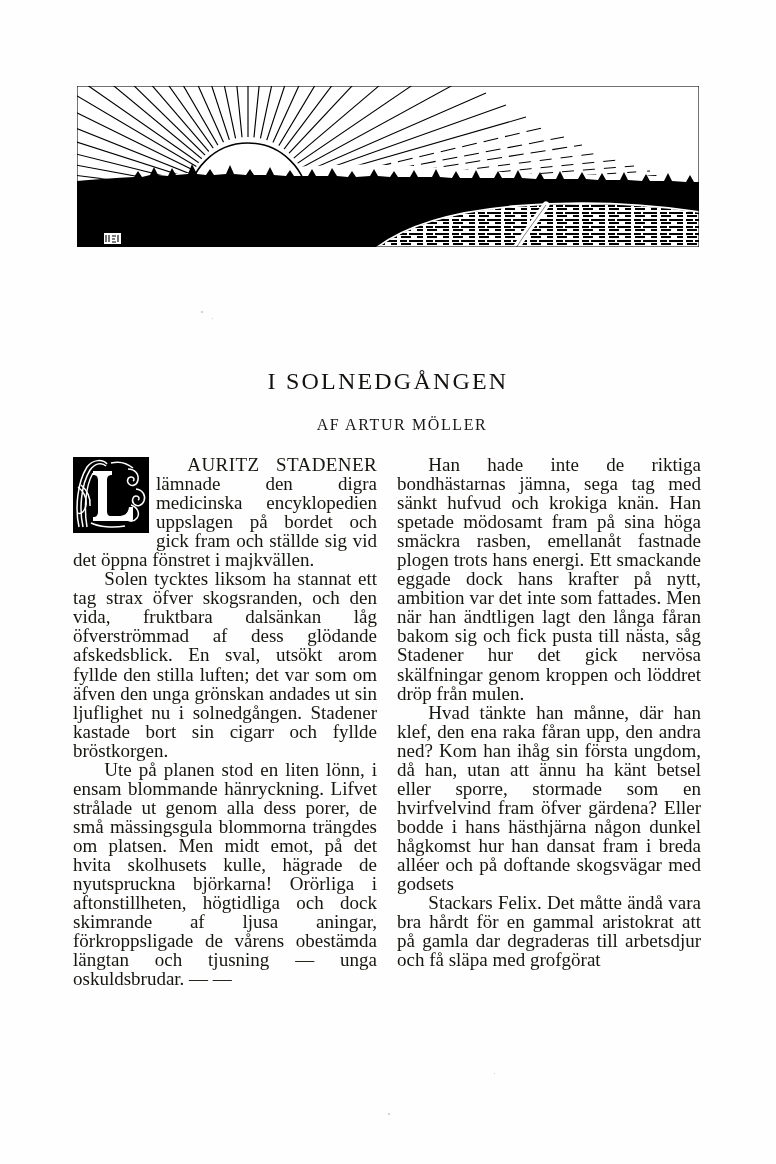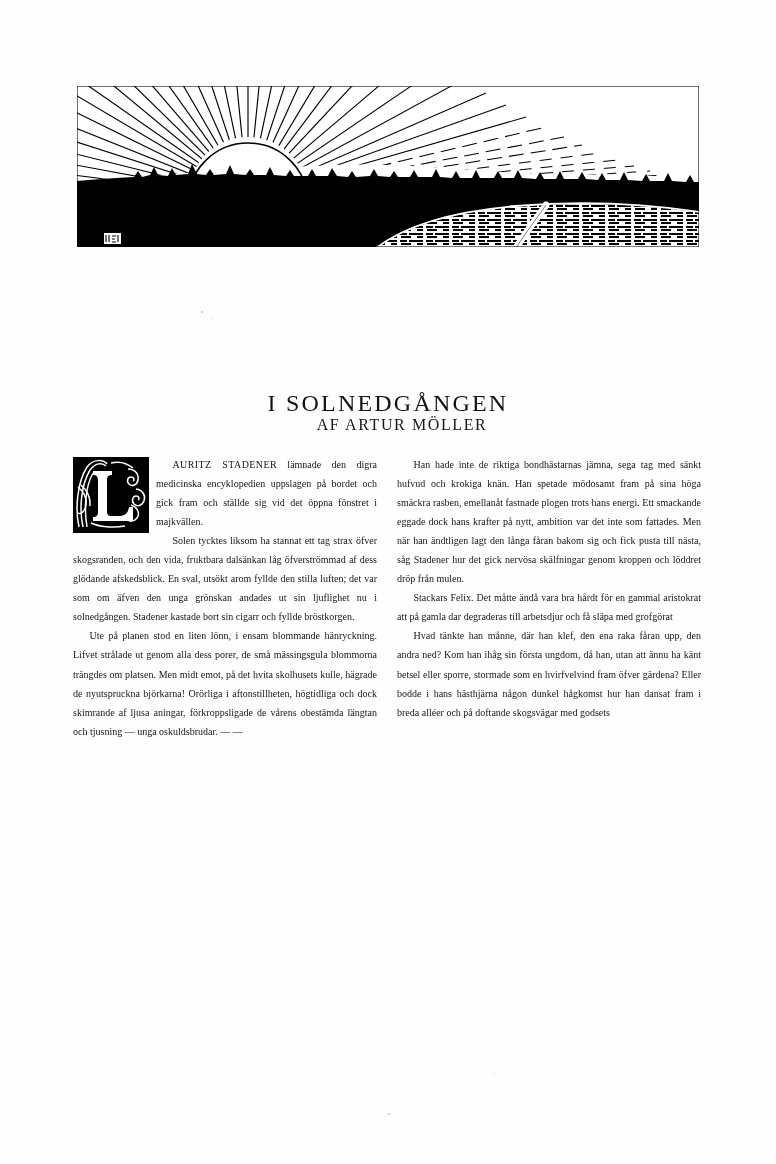--- a/index.html
+++ b/index.html
@@ -24,21 +24,21 @@
     top: 85px;
     width: 624px;
     height: 163px;
   }
   .illustration-wrap svg { display: block; width: 100%; height: 100%; }
 
   
   .title {
     position: absolute;
     left: 0;
-    top: 374px;
+    top: 352px;
     width: 776px;
     text-align: center;
     font-size: 24px;
     letter-spacing: 2.2px;
     font-weight: normal;
     color: #141210;
   }
   .byline {
     position: absolute;
     left: 14px;
@@ -48,21 +48,21 @@
     font-size: 16px;
     letter-spacing: 1.6px;
     color: #191715;
   }
 
   
   .col {
     position: absolute;
     top: 455px;
     width: 304px;
-    font-size: 10px;
+    font-size: 19px;
     line-height: 19.05px;
     text-align: justify;
     text-justify: inter-word;
     -webkit-hyphens: none;
     hyphens: none;
     color: #17150f;
   }
   .col-left  { left: 73px; }
   .col-right { left: 397px; }
 
@@ -270,22 +270,22 @@
       </span>
       <span class="lead-caps">AURITZ STADENER</span><span> lämnade den digra medicinska encyklopedien uppslagen på bordet och gick fram och ställde sig vid det öppna fönstret i majkvällen.</span>
     </p>
 
     <p>Solen tycktes liksom ha stannat ett tag strax öfver skogsranden, och den vida, fruktbara dalsänkan låg öfverströmmad af dess glödande afskedsblick. En sval, utsökt arom fyllde den stilla luften; det var som om äfven den unga grönskan andades ut sin ljuflighet nu i solnedgången. Stadener kastade bort sin cigarr och fyllde bröstkorgen.</p>
     <p>Ute på planen stod en liten lönn, i ensam blommande hänryckning. Lifvet strålade ut genom alla dess porer, de små mässingsgula blommorna trängdes om platsen. Men midt emot, på det hvita skolhusets kulle, hägrade de nyutspruckna björkarna! Orörliga i aftonstillheten, högtidliga och dock skimrande af ljusa aningar, förkroppsligade de vårens obestämda längtan och tjusning — unga oskuldsbrudar. — —</p>
   </div>
 
   <div class="col col-right">
     <p>Han hade inte de riktiga bondhästarnas jämna, sega tag med sänkt hufvud och krokiga knän. Han spetade mödosamt fram på sina höga smäckra rasben, emellanåt fastnade plogen trots hans energi. Ett smackande eggade dock hans krafter på nytt, ambition var det inte som fattades. Men när han ändtligen lagt den långa fåran bakom sig och fick pusta till nästa, såg Stadener hur det gick nervösa skälfningar genom kroppen och löddret dröp från mulen.</p>
+    <p>Hvad tänkte han månne, där han klef, den ena raka fåran upp, den andra ned? Kom han ihåg sin första ungdom, då han, utan att ännu ha känt betsel eller sporre, stormade som en hvirfvelvind fram öfver gärdena? Eller bodde i hans hästhjärna någon dunkel hågkomst hur han dansat fram i breda alléer och på doftande skogsvägar med godsets</p>
     <p>Stackars Felix. Det måtte ändå vara bra hårdt för en gammal aristokrat att på gamla dar degraderas till arbetsdjur och få släpa med grofgörat</p>
-    <p>Hvad tänkte han månne, där han klef, den ena raka fåran upp, den andra ned? Kom han ihåg sin första ungdom, då han, utan att ännu ha känt betsel eller sporre, stormade som en hvirfvelvind fram öfver gärdena? Eller bodde i hans hästhjärna någon dunkel hågkomst hur han dansat fram i breda alléer och på doftande skogsvägar med godsets</p>
   </div>
 
   <div class="speckle" style="left:201px; top:311px; width:2px; height:2px;"></div>
   <div class="speckle" style="left:212px; top:318px; width:1px; height:1px;"></div>
   <div class="speckle" style="left:388px; top:1113px; width:2px; height:2px;"></div>
   <div class="speckle" style="left:494px; top:1073px; width:1px; height:1px;"></div>
 
 </div>
 
 </body></html>

